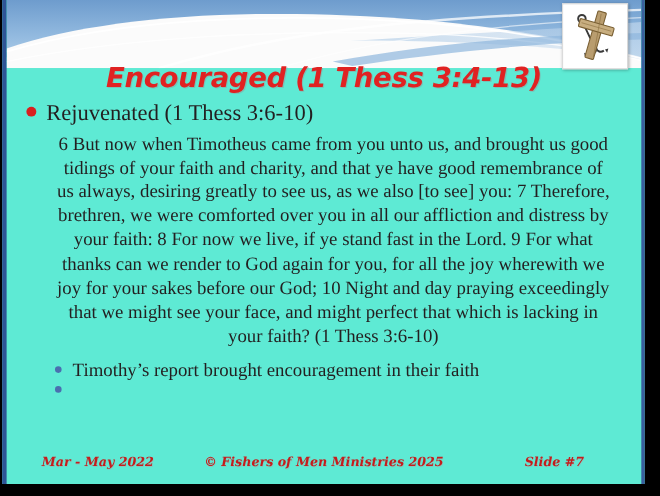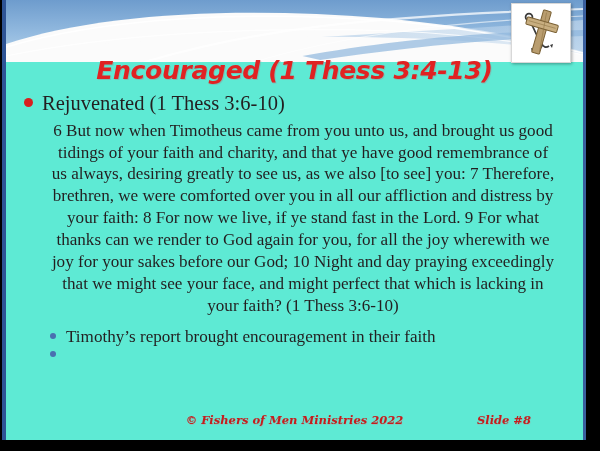--- a/index.html
+++ b/index.html
@@ -235,18 +235,19 @@
           <span class="bullet-blue"></span>
           <span class="lvl2-text">Timothy’s report brought encouragement in their faith</span>
         </div>
         <div class="lvl2">
           <span class="bullet-blue"></span>
         </div>
       </div>
     </div>
 
     <div class="footer">
-      <span class="footer-center">© Fishers of Men Ministries 2022</span>
-      <span class="footer-right">Slide #8</span>
+      <span class="footer-left">Mar - May 2022</span>
+      <span class="footer-center">© Fishers of Men Ministries 2025</span>
+      <span class="footer-right">Slide #7</span>
     </div>
 
   </div>
 </div>
 
 </body></html>

